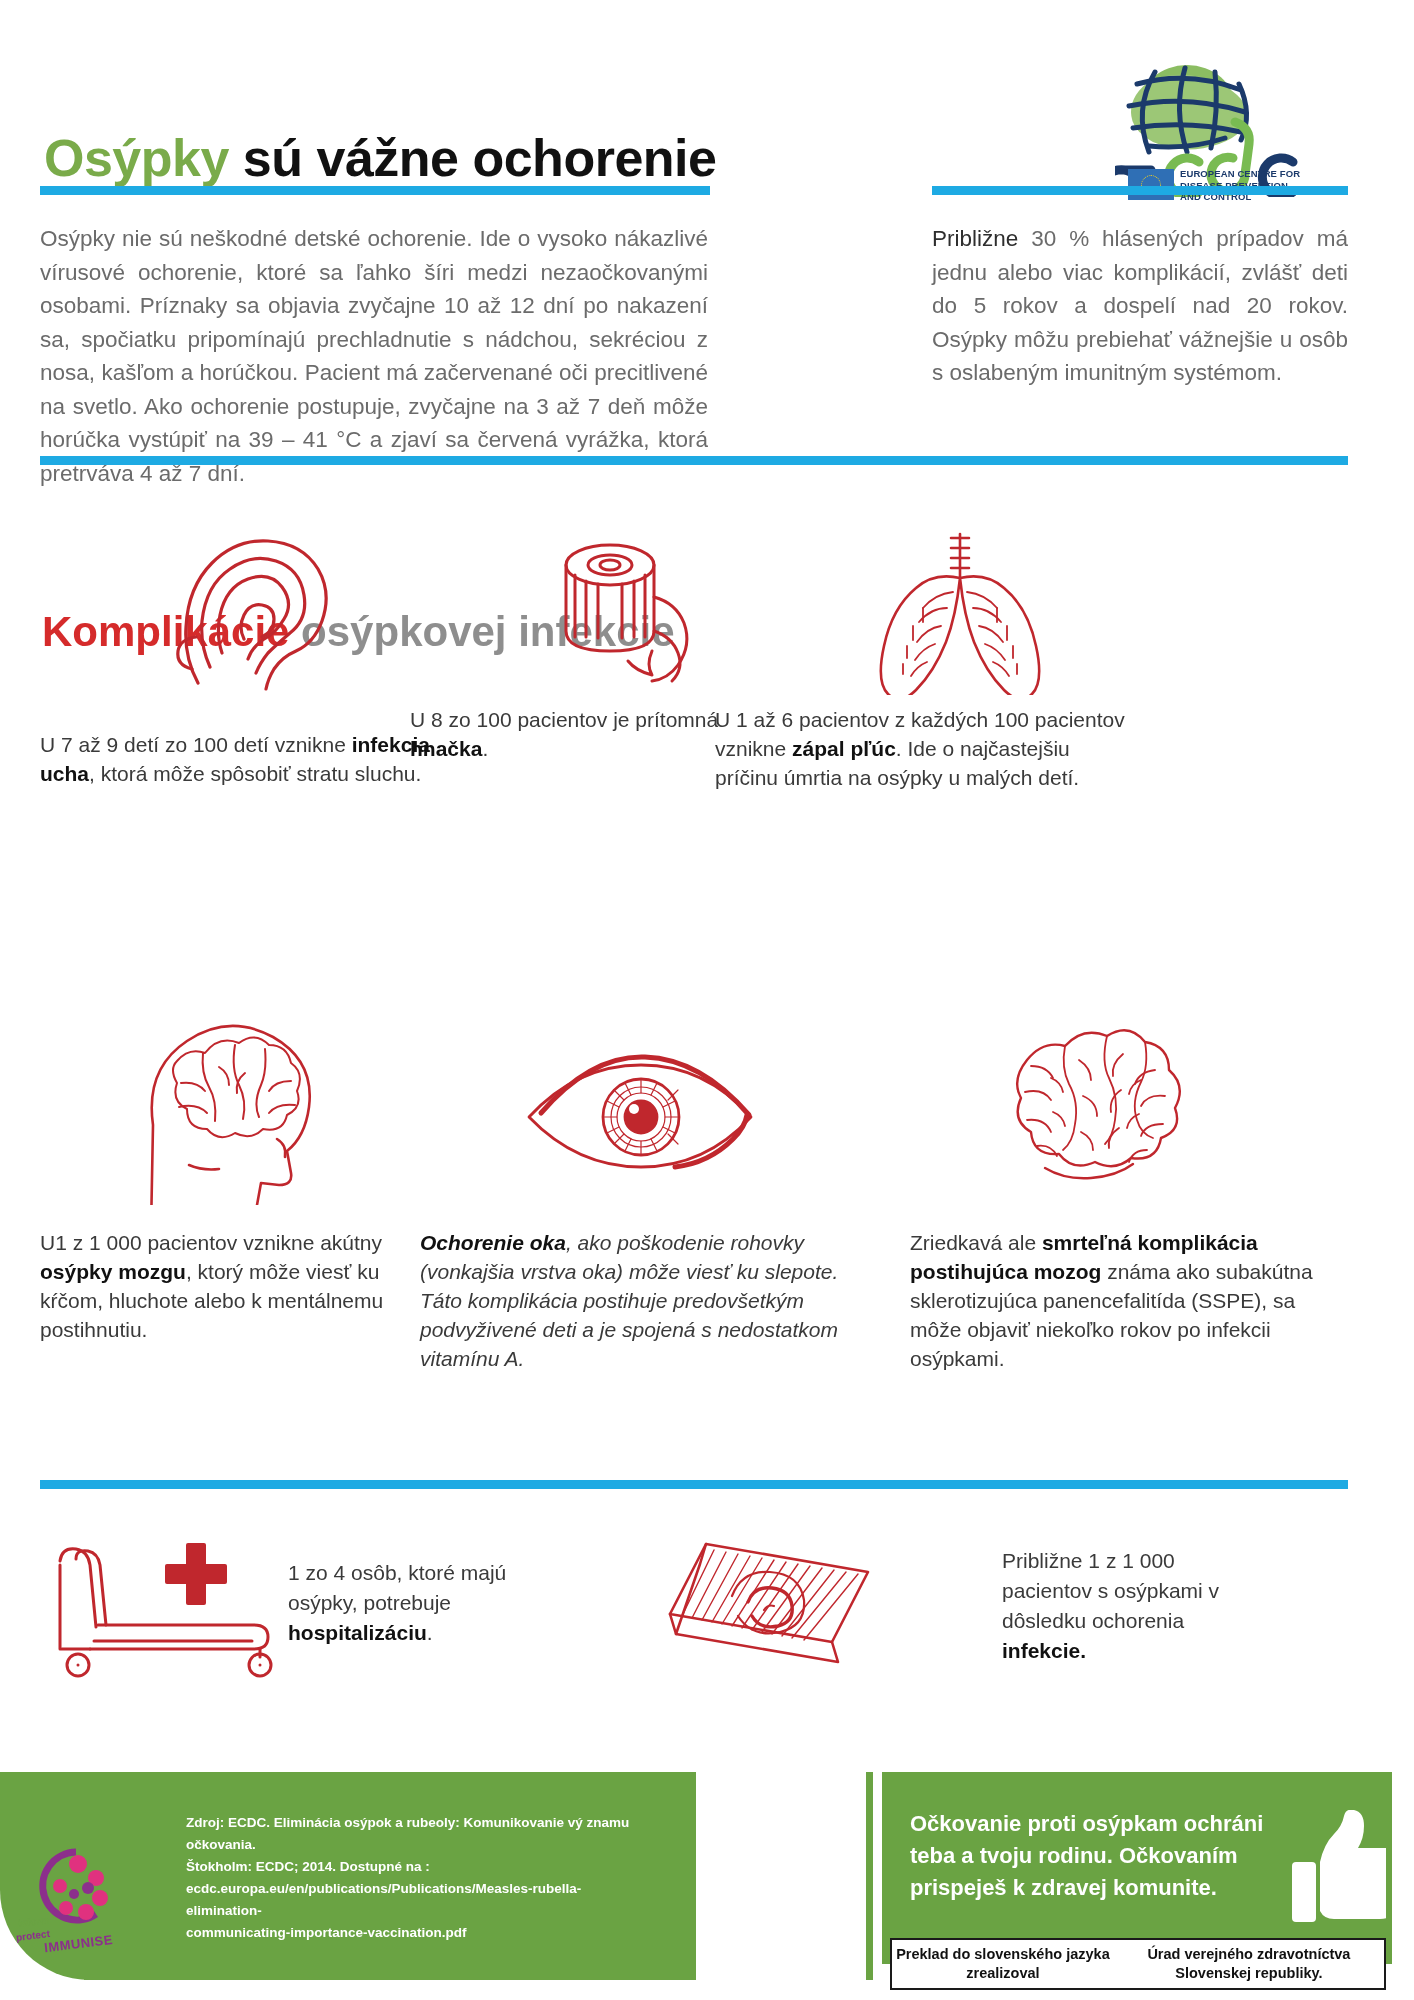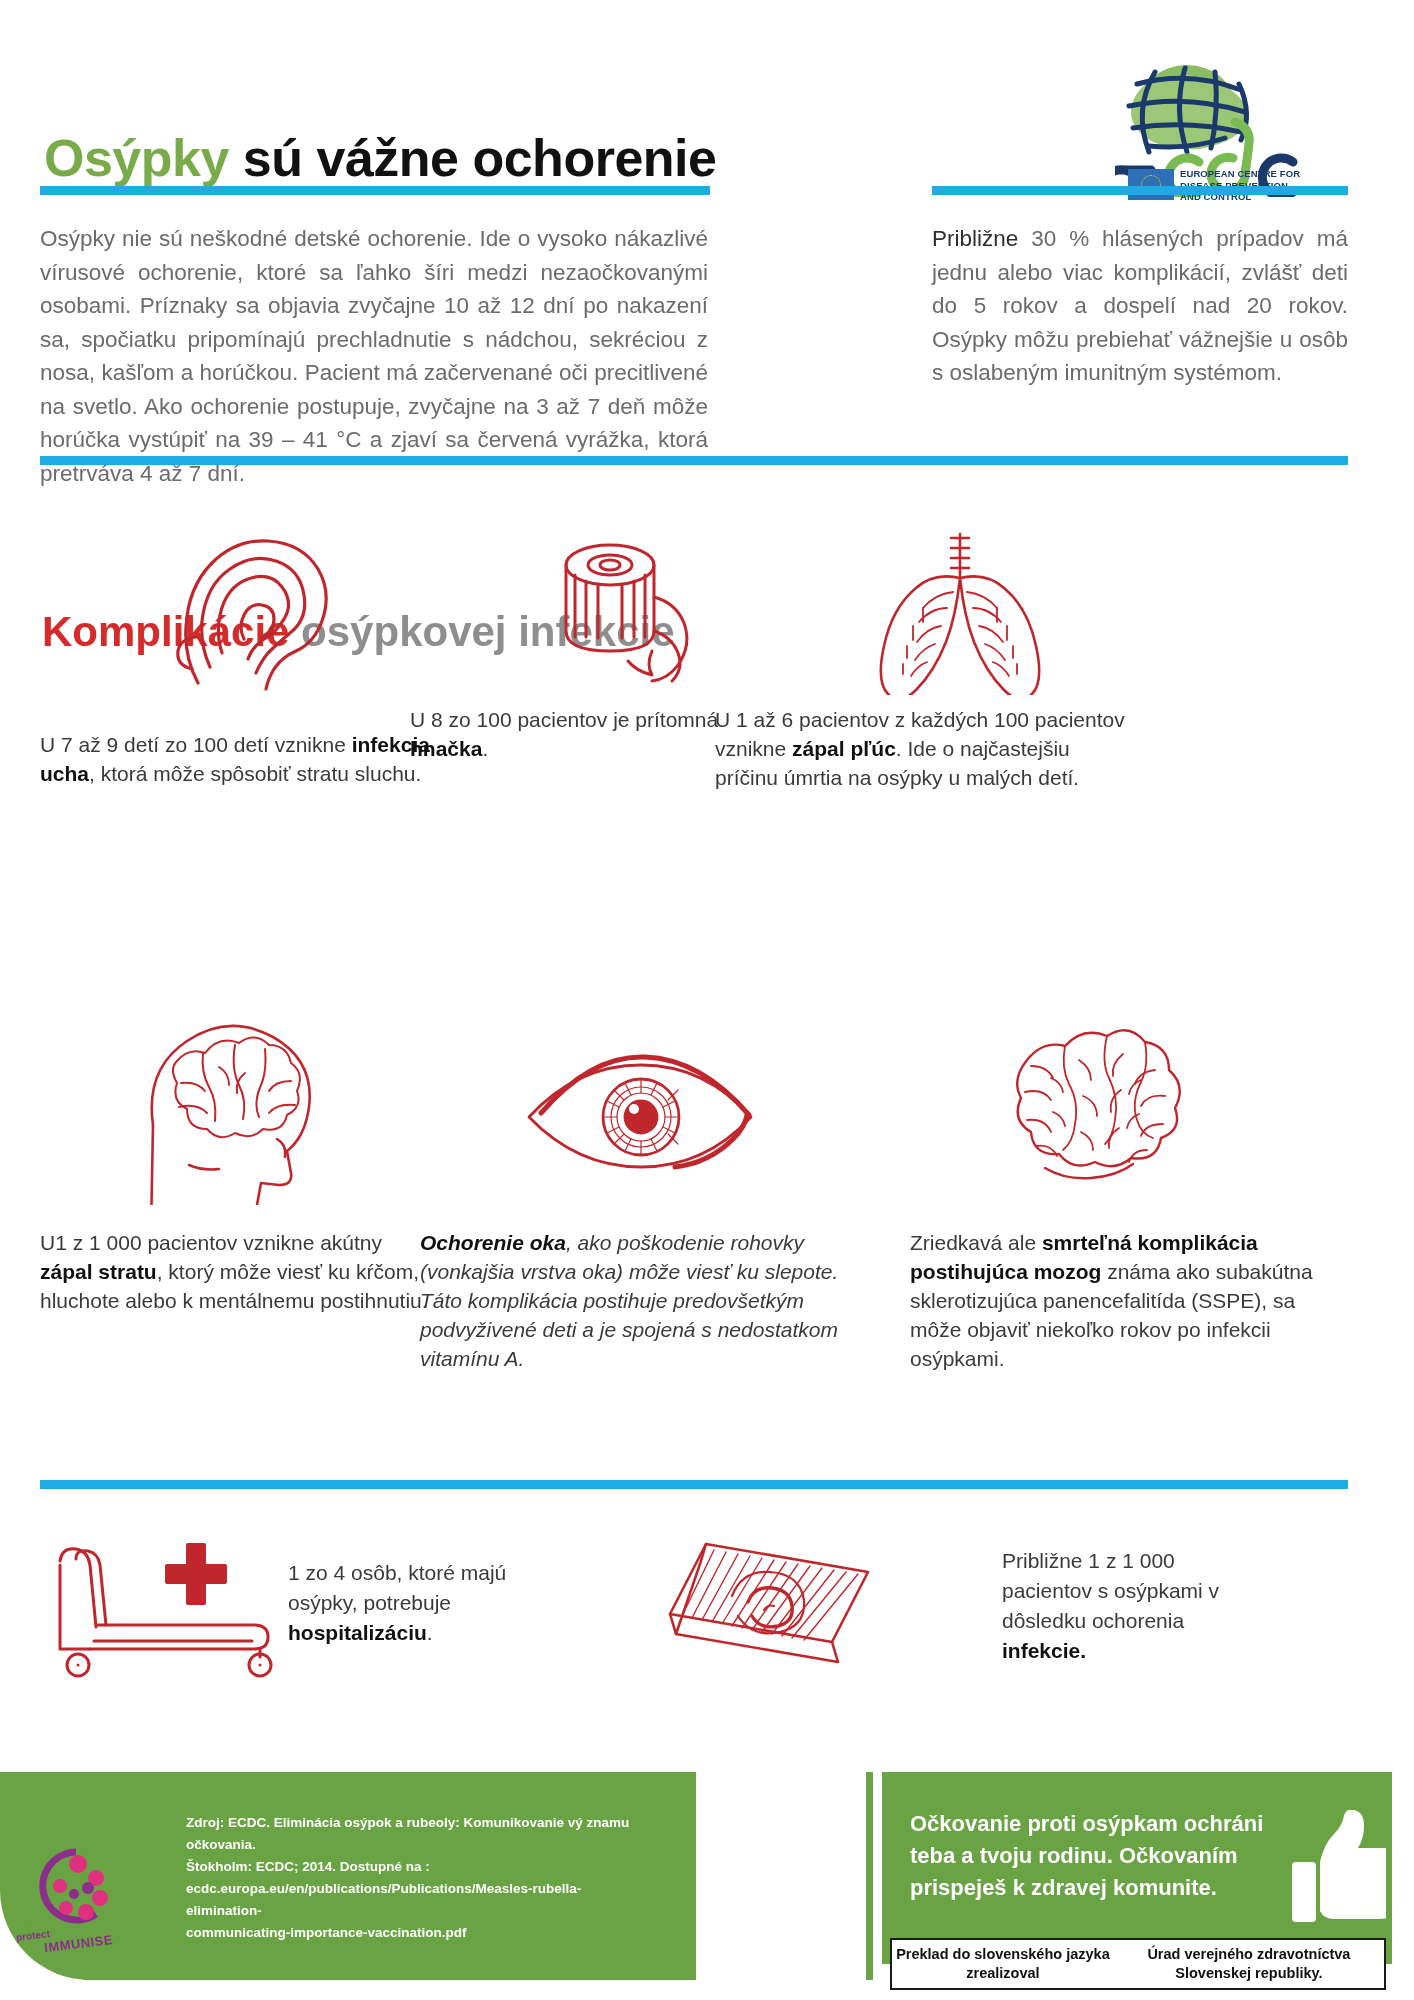--- a/index.html
+++ b/index.html
@@ -271,21 +271,21 @@
           <path d="M56 68 q16 -2 24 8 M54 92 q18 -4 28 6"></path>
           <path d="M166 66 q-16 0 -22 10 M170 90 q-18 -2 -26 8"></path>
           <path d="M94 52 q10 6 10 18 M120 58 q-10 8 -8 20"></path>
         </g>
         <path d="M152 124 q10 6 8 18"></path>
         <path d="M64 150 q14 6 30 4"></path>
       </g>
     </svg>
   </div>
   <div class="caption" style="top:218px; width:400px;">
-    <span>U1 z 1 000 pacientov vznikne akútny </span><b>zápal stratu</b><span>, ktorý môže viesť ku kŕčom, hluchote alebo k mentálnemu postihnutiu.</span>
+    <span>U1 z 1 000 pacientov vznikne akútny </span><b>osýpky mozgu</b><span>, ktorý môže viesť ku kŕčom, hluchote alebo k mentálnemu postihnutiu.</span>
   </div>
 </div>
 
 <div class="cell" style="left:420px; top:1010px; width:470px; height:420px;font-style:italic;">
   <div class="art" style="left:0px; width:440px; height:200px;">
     <svg width="250" height="150" viewBox="0 0 250 150">
       <g fill="none" stroke="#c0272d" stroke-width="2.8" stroke-linecap="round" stroke-linejoin="round">
         <path d="M14 82 q48 -52 112 -52 q64 0 110 52 q-46 50 -110 50 q-64 0 -112 -50z"></path>
         <circle cx="126" cy="82" r="38"></circle>
         <circle cx="126" cy="82" r="16" fill="#c0272d"></circle>

